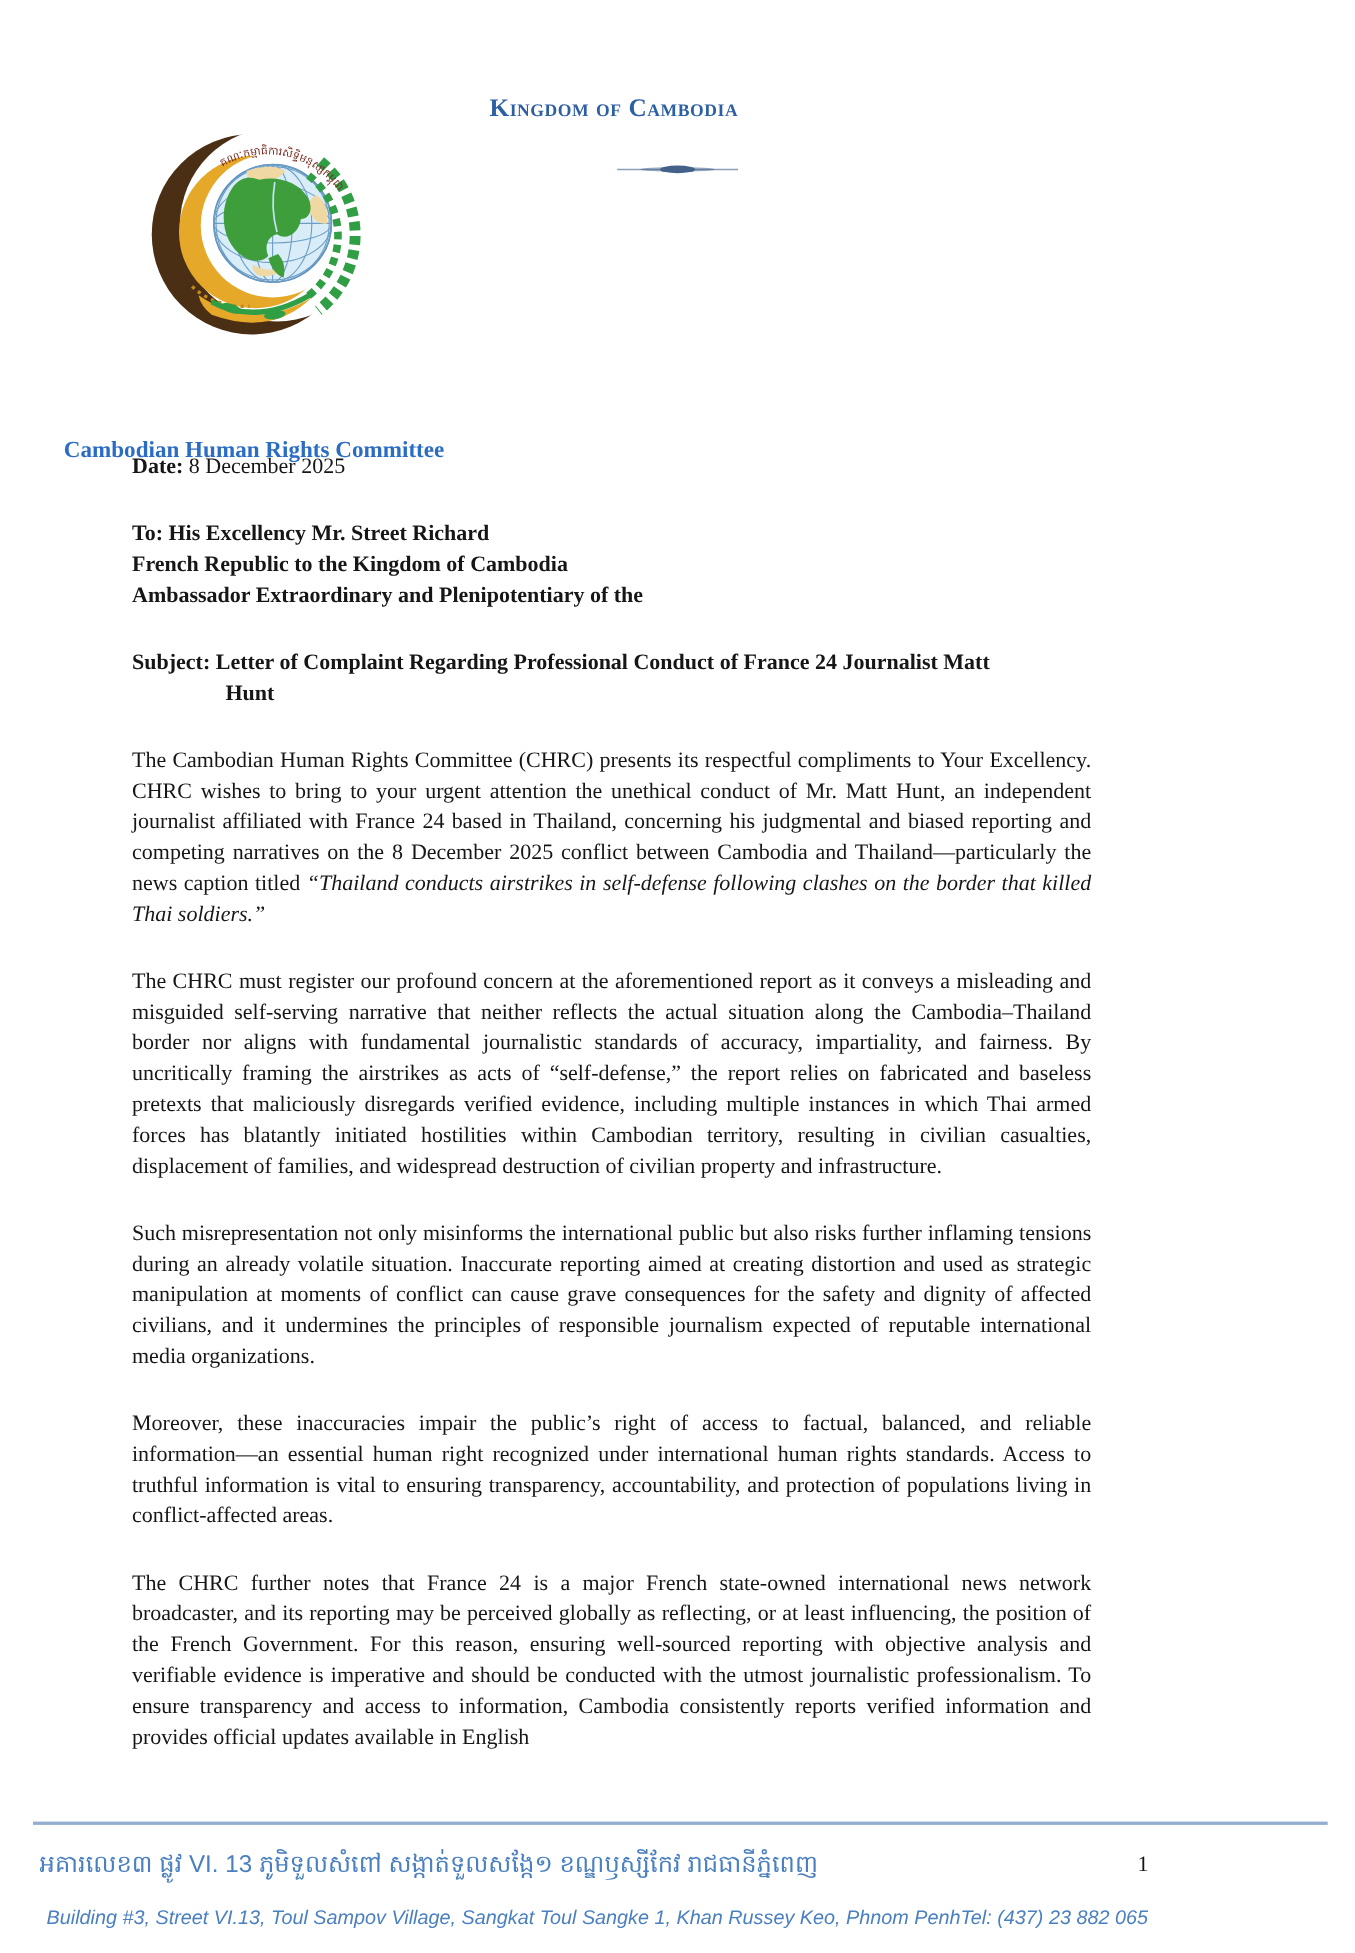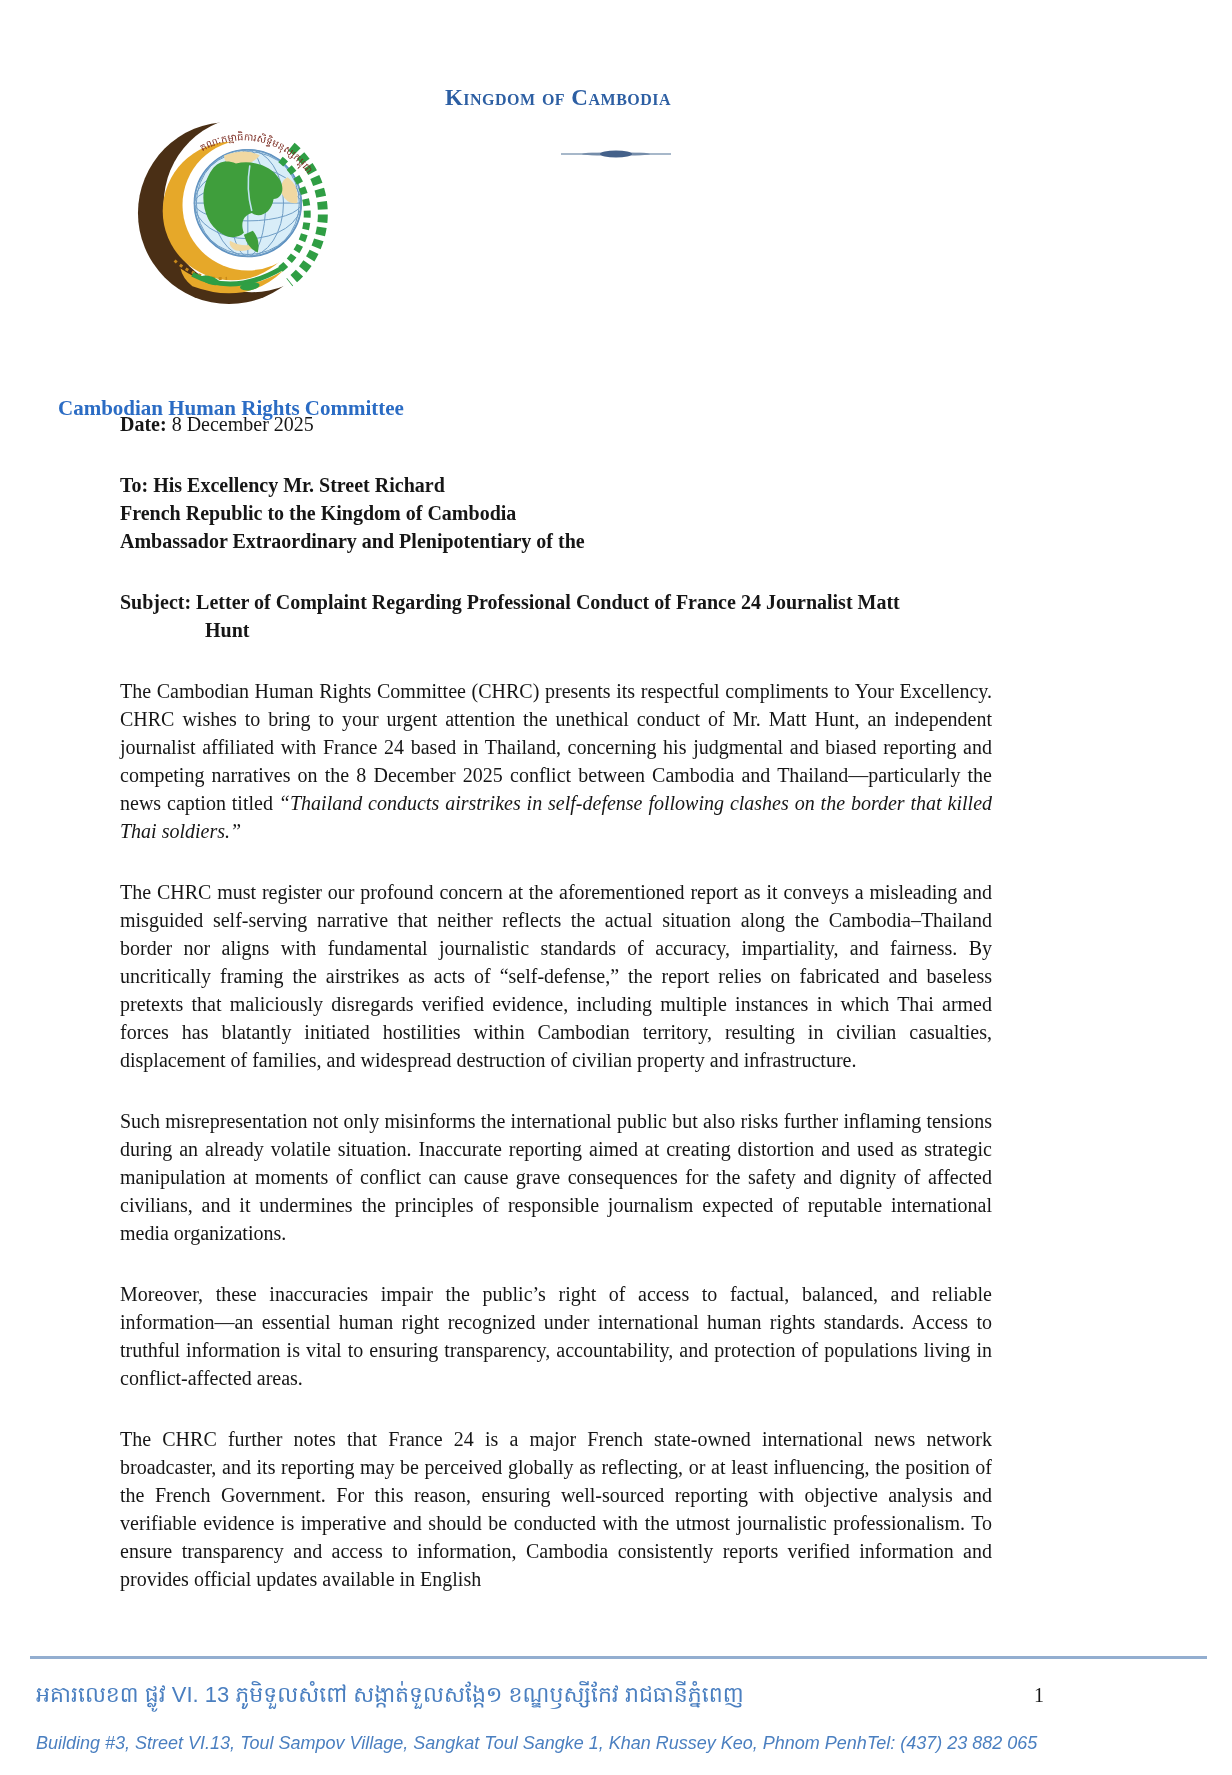--- a/index.html
+++ b/index.html
@@ -36,21 +36,21 @@
   .footer-rule{position:absolute;top:1656px;left:30px;width:1177px;height:0;
     border-top:3px solid #93aed0;}
   .footer-khmer{
     position:absolute;top:1680px;left:36px;width:990px;
     color:#4a7fc0;font-size:22px;line-height:30px;
     font-family:"Liberation Sans",sans-serif;
   }
   .page-num{position:absolute;top:1684px;left:1034px;font-size:20px;color:#161616;}
   .footer-english{
     position:absolute;top:1733px;left:36px;width:1014px;
-    display:flex;justify-content:flex-start;align-items:baseline;
+    display:flex;justify-content:center;align-items:baseline;
     color:#4a7fc0;font-style:italic;font-size:18px;
     font-family:"Liberation Sans",sans-serif;
   }
 </style>
 </head>
 <body>
 
 <div class="kingdom-header">
   <div>Kingdom of Cambodia</div>
 </div>

